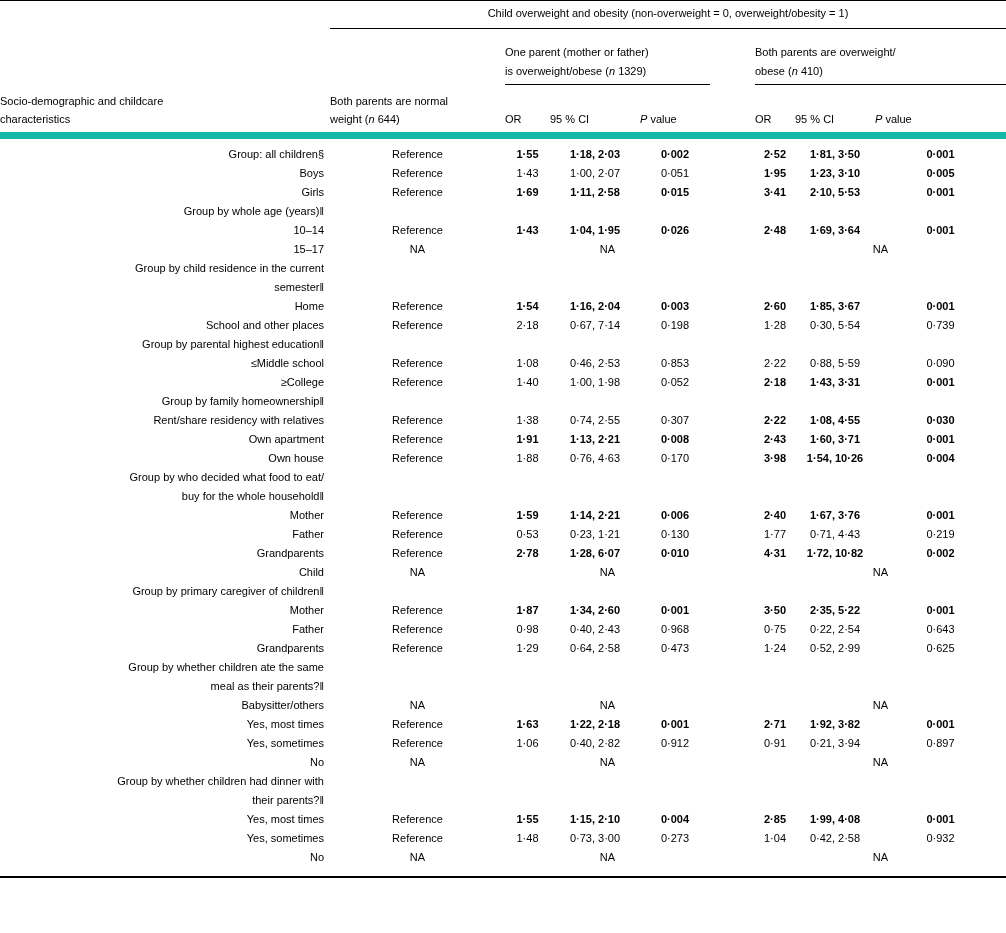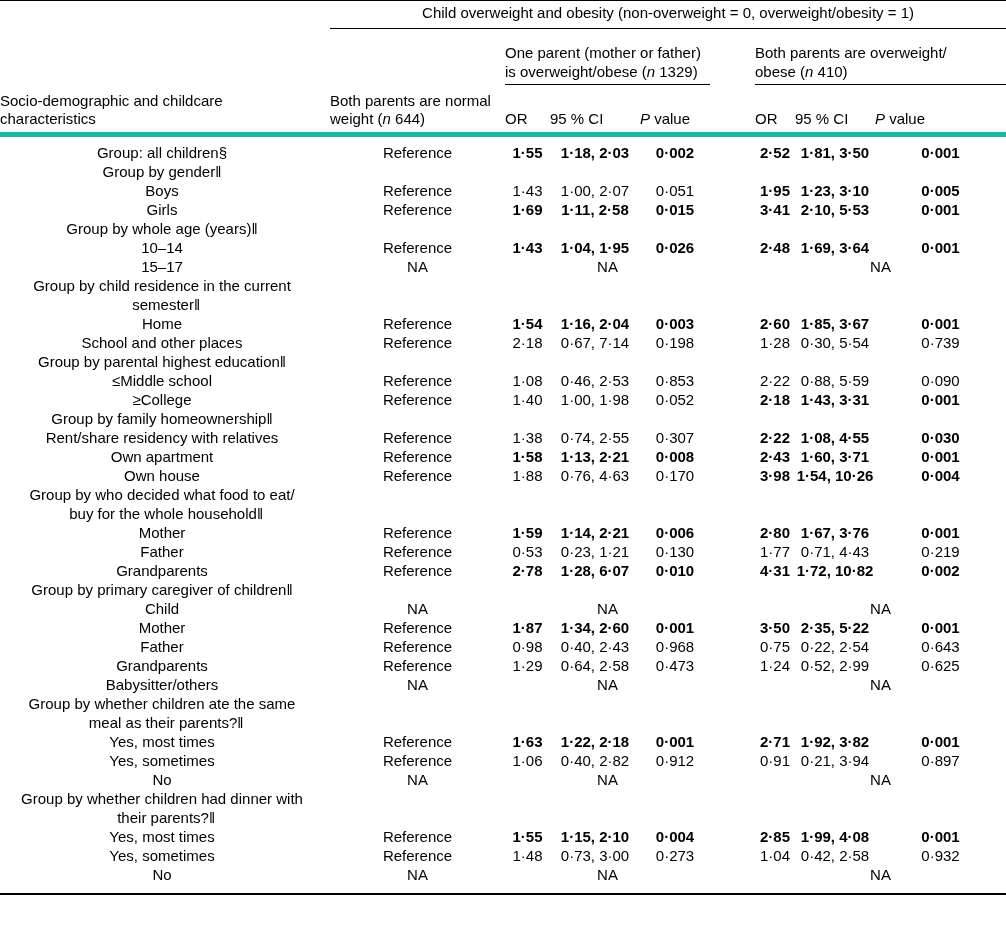--- a/index.html
+++ b/index.html
@@ -11,53 +11,53 @@
     font-family: "Liberation Sans", "DejaVu Sans", sans-serif;
     color: #000;
     background: #fff;
   }
   table.results {
     width: 1006px;
     border-collapse: collapse;
     table-layout: fixed;
     border-top: 1.5px solid #000;
     border-bottom: 2px solid #000;
-    font-size: 15px;
+    font-size: 11px;
   }
   th { font-weight: normal; padding: 0; }
   td { padding: 0; }
   .spanner {
     text-align: center;
     border-bottom: 1px solid #000;
     padding: 3px 0 6px 0;
     line-height: 18px;
   }
   .grp {
     text-align: left;
     border-bottom: 1px solid #000;
     padding: 14px 0 3px 0;
     line-height: 19px;
     vertical-align: bottom;
   }
   .colhdr-row > th, .colhdr-row > td {
-    border-bottom: 5px solid #14b8a6;
+    border-bottom: 7px solid #14b8a6;
     padding-top: 7px;
     padding-bottom: 4px;
     vertical-align: bottom;
     line-height: 18px;
   }
   .left { text-align: left; }
   .center { text-align: left; }
   tbody td {
     line-height: 19px;
     vertical-align: bottom;
   }
   tbody tr:first-child td { padding-top: 6px; }
   tbody tr:last-child td { padding-bottom: 9px; }
-  .stub { white-space: pre-wrap; text-align: center; padding-right: 6px; }
+  .stub { white-space: pre-wrap; text-align: right; padding-right: 6px; }
   .indent { }
   .ref { text-align: center; margin-top: 48px; }
   .num { text-align: center; }
   .bold { font-weight: bold; }
   .it { font-style: italic; }
 </style>
 </head>
 <body>
 
 <div class="page">
@@ -115,24 +115,20 @@
           <td class="ref">Reference</td>
           <td class="num bold">1·55</td>
           <td class="num bold">1·18, 2·03</td>
           <td class="num bold">0·002</td>
           <td></td>
           <td class="num bold">2·52</td>
           <td class="num bold">1·81, 3·50</td>
           <td class="num bold">0·001</td>
         </tr>
         <tr>
-          <td class="stub">Group by gender‖</td>
-          <td colspan="8"></td>
-        </tr>
-        <tr>
           <td class="stub indent">Boys</td>
           <td class="ref">Reference</td>
           <td class="num">1·43</td>
           <td class="num">1·00, 2·07</td>
           <td class="num">0·051</td>
           <td></td>
           <td class="num bold">1·95</td>
           <td class="num bold">1·23, 3·10</td>
           <td class="num bold">0·005</td>
         </tr>
@@ -233,21 +229,21 @@
           <td class="num">0·74, 2·55</td>
           <td class="num">0·307</td>
           <td></td>
           <td class="num bold">2·22</td>
           <td class="num bold">1·08, 4·55</td>
           <td class="num bold">0·030</td>
         </tr>
         <tr>
           <td class="stub indent">Own apartment</td>
           <td class="ref">Reference</td>
-          <td class="num bold">1·58</td>
+          <td class="num bold">1·91</td>
           <td class="num bold">1·13, 2·21</td>
           <td class="num bold">0·008</td>
           <td></td>
           <td class="num bold">2·43</td>
           <td class="num bold">1·60, 3·71</td>
           <td class="num bold">0·001</td>
         </tr>
         <tr>
           <td class="stub indent">Own house</td>
           <td class="ref">Reference</td>
@@ -264,21 +260,21 @@
   buy for the whole household‖</td>
           <td colspan="8"></td>
         </tr>
         <tr>
           <td class="stub indent">Mother</td>
           <td class="ref">Reference</td>
           <td class="num bold">1·59</td>
           <td class="num bold">1·14, 2·21</td>
           <td class="num bold">0·006</td>
           <td></td>
-          <td class="num bold">2·80</td>
+          <td class="num bold">2·40</td>
           <td class="num bold">1·67, 3·76</td>
           <td class="num bold">0·001</td>
         </tr>
         <tr>
           <td class="stub indent">Father</td>
           <td class="ref">Reference</td>
           <td class="num">0·53</td>
           <td class="num">0·23, 1·21</td>
           <td class="num">0·130</td>
           <td></td>
@@ -291,29 +287,29 @@
           <td class="ref">Reference</td>
           <td class="num bold">2·78</td>
           <td class="num bold">1·28, 6·07</td>
           <td class="num bold">0·010</td>
           <td></td>
           <td class="num bold">4·31</td>
           <td class="num bold">1·72, 10·82</td>
           <td class="num bold">0·002</td>
         </tr>
         <tr>
-          <td class="stub">Group by primary caregiver of children‖</td>
-          <td colspan="8"></td>
-        </tr>
-        <tr>
           <td class="stub indent">Child</td>
           <td class="ref">NA</td>
           <td class="num" colspan="3">NA</td>
           <td></td>
           <td class="num" colspan="3">NA</td>
+        </tr>
+        <tr>
+          <td class="stub">Group by primary caregiver of children‖</td>
+          <td colspan="8"></td>
         </tr>
         <tr>
           <td class="stub indent">Mother</td>
           <td class="ref">Reference</td>
           <td class="num bold">1·87</td>
           <td class="num bold">1·34, 2·60</td>
           <td class="num bold">0·001</td>
           <td></td>
           <td class="num bold">3·50</td>
           <td class="num bold">2·35, 5·22</td>
@@ -335,30 +331,30 @@
           <td class="ref">Reference</td>
           <td class="num">1·29</td>
           <td class="num">0·64, 2·58</td>
           <td class="num">0·473</td>
           <td></td>
           <td class="num">1·24</td>
           <td class="num">0·52, 2·99</td>
           <td class="num">0·625</td>
         </tr>
         <tr>
+          <td class="stub">Group by whether children ate the same
+  meal as their parents?‖</td>
+          <td colspan="8"></td>
+        </tr>
+        <tr>
           <td class="stub indent">Babysitter/others</td>
           <td class="ref">NA</td>
           <td class="num" colspan="3">NA</td>
           <td></td>
           <td class="num" colspan="3">NA</td>
-        </tr>
-        <tr>
-          <td class="stub">Group by whether children ate the same
-  meal as their parents?‖</td>
-          <td colspan="8"></td>
         </tr>
         <tr>
           <td class="stub indent">Yes, most times</td>
           <td class="ref">Reference</td>
           <td class="num bold">1·63</td>
           <td class="num bold">1·22, 2·18</td>
           <td class="num bold">0·001</td>
           <td></td>
           <td class="num bold">2·71</td>
           <td class="num bold">1·92, 3·82</td>

